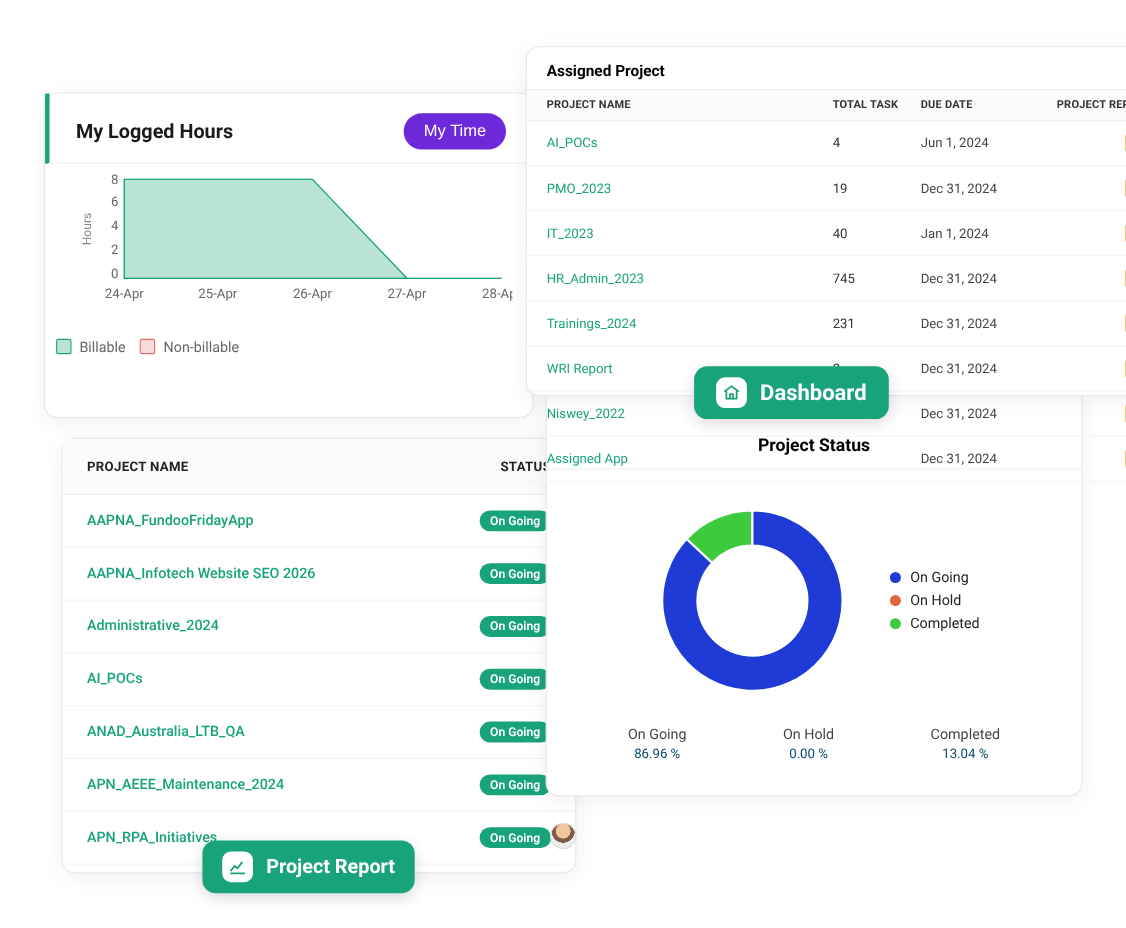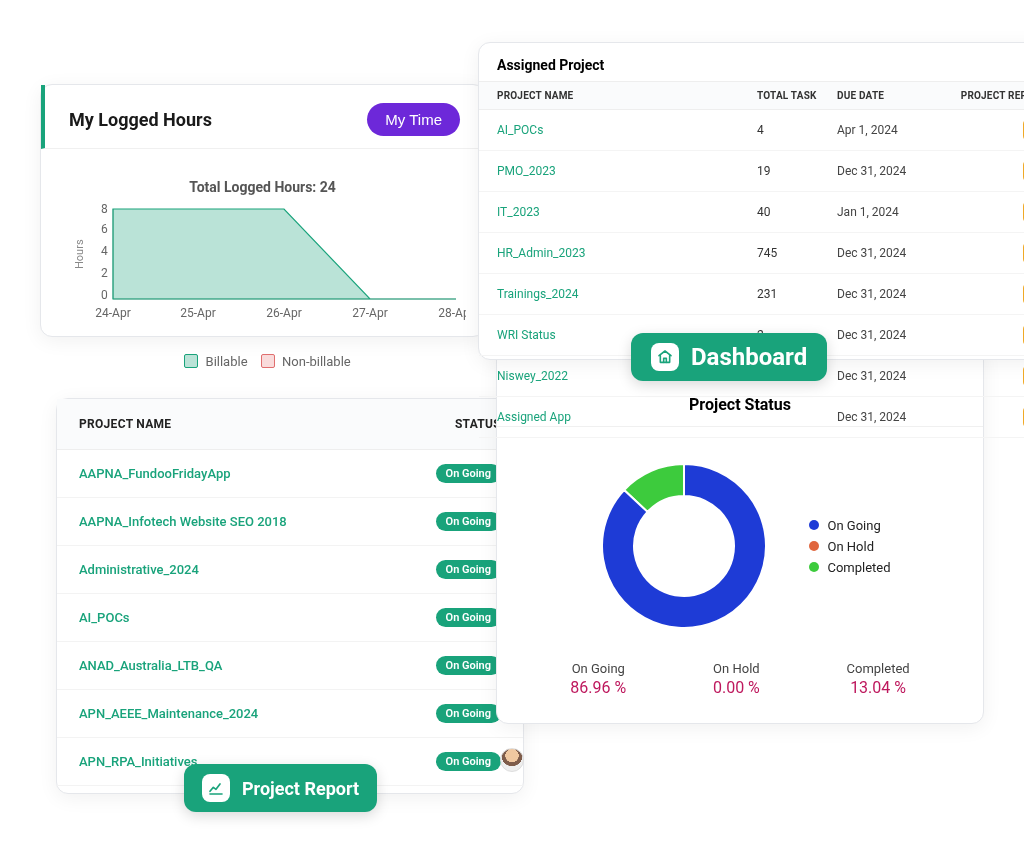--- a/index.html
+++ b/index.html
@@ -12,38 +12,38 @@
     overflow: hidden;
   }
   .card {
     position: absolute;
     background: #fff;
     border: 1px solid #e5e7eb;
     border-radius: 12px;
     box-shadow: 0 4px 20px rgba(0,0,0,0.06);
   }
   
-  #logged-card { left: 40px; top: 84px; width: 445px; height: 253px; padding: 0; }
+  #logged-card { left: 40px; top: 84px; width: 445px; height: 296px; padding: 0; }
   #logged-card .lh-header {
     display: flex; justify-content: space-between; align-items: center;
     padding: 18px 24px 12px 24px;
     border-left: 4px solid #19a37b;
     border-bottom: 1px solid #f0f0f0;
     margin-bottom: 0;
   }
   #logged-card .lh-header h2 { font-size: 18px; font-weight: 700; color: #1a1a1a; }
   .btn-mytime {
     background: #6d28d9; color: #fff; border: none; border-radius: 20px;
     padding: 8px 18px; font-size: 15px; font-weight: 400; cursor: pointer;
   }
   .lh-summary {
     text-align: center; font-weight: 700; color: #555; font-size: 14px; padding: 30px 0 0 0;
   }
   .lh-chart-wrap { padding: 4px 20px 10px 30px; }
-  .lh-legend { text-align: center; padding: 6px 0 10px 0; font-size: 13px; color: #666; }
+  .lh-legend { text-align: left; padding: 6px 0 10px 0; font-size: 13px; color: #666; }
   .lh-legend .sw { display:inline-block; width:14px; height:14px; vertical-align:-2px; border-radius:2px; margin:0 4px 0 10px; }
   .sw-bill { background: rgba(25,163,123,0.30); border:1px solid #19a37b; }
   .sw-nonbill { background: rgba(231,110,110,0.25); border:1px solid #e06e6e; }
   .axis-tick { fill:#666; font-size:12px; }
   .rot-label { fill:#888; font-size:11px; }
 
   
   #report-card { left: 56px; top: 398px; width: 468px; height: 396px; }
   .tbl-head-row {
     display:flex; justify-content:space-between; align-items:center;
@@ -97,49 +97,48 @@
     justify-self:end; width:24px; height:22px; background:#f0a926; border-radius:5px;
     display:flex; align-items:center; justify-content:center; cursor:pointer;
   }
   .eye-btn svg { width:13px; height:13px; }
 
   
   #dash-pill {
     position:absolute; left:631px; top:333px;
     background:#19a37b; color:#fff; border-radius:12px;
     padding:10px 20px; display:flex; align-items:center; gap:12px;
-    font-weight:700; font-size:24px; box-shadow:0 4px 14px rgba(0,0,0,.15);
+    font-weight:700; font-size:20px; box-shadow:0 4px 14px rgba(0,0,0,.15);
     z-index:40;
   }
 
   
   #status-card { left:496px; top:346px; width:488px; height: 378px; z-index:10; }
   #status-card h3 { text-align:center; font-size:16px; font-weight:700; padding:48px 0 12px; border-bottom:1px solid #f0f0f0; }
   .status-body { display:flex; align-items:center; justify-content:center; gap:30px; padding:24px 20px 8px; }
   .donut-wrap { position:relative; width:190px; height:190px; }
   .donut-legend { font-size:13px; color:#222; }
   .donut-legend div { margin:6px 0; display:flex; align-items:center; gap:8px; }
   .dot { width:10px; height:10px; border-radius:50%; display:inline-block; }
   .status-footer {
     display:flex; justify-content:space-around;
     padding:12px 30px 22px;
   }
   .status-footer .cell { text-align:center; }
   .status-footer .lbl { font-size:13px; color:#444; }
-  .status-footer .val { font-size:16px; font-weight:400; color:#be185d; margin-top:2px; }
+  .status-footer .val { font-size:12px; font-weight:400; color:#0c4a6e; margin-top:2px; }
 </style>
 </head>
 <body>
 
 <div id="logged-card" class="card">
   <div class="lh-header">
     <h2>My Logged Hours</h2>
     <button class="btn-mytime">My Time</button>
   </div>
-  <div class="lh-summary">Total Logged Hours: 24</div>
   <div class="lh-chart-wrap">
     <svg width="395" height="135" viewBox="0 0 395 135">
 
       <text class="rot-label" transform="rotate(-90)" x="-70" y="12">Hours</text>
 
       <g>
         <text class="axis-tick" x="30" y="100">0</text>
         <text class="axis-tick" x="30" y="78">2</text>
         <text class="axis-tick" x="30" y="56">4</text>
         <text class="axis-tick" x="30" y="34">6</text>
@@ -172,21 +171,21 @@
   <div class="tbl-head-row">
     <span>PROJECT NAME</span>
     <span>STATUS</span>
   </div>
   <div id="report-rows">
       <div class="report-row">
         <span class="pname">AAPNA_FundooFridayApp</span>
         <span class="badge-ongoing">On Going</span>
       </div>
       <div class="report-row">
-        <span class="pname">AAPNA_Infotech Website SEO 2018</span>
+        <span class="pname">AAPNA_Infotech Website SEO 2026</span>
         <span class="badge-ongoing">On Going</span>
       </div>
       <div class="report-row">
         <span class="pname">Administrative_2024</span>
         <span class="badge-ongoing">On Going</span>
       </div>
       <div class="report-row">
         <span class="pname">AI_POCs</span>
         <span class="badge-ongoing">On Going</span>
       </div>
@@ -220,21 +219,21 @@
   <div class="ap-head">
     <div>PROJECT NAME</div>
     <div>TOTAL TASK</div>
     <div>DUE DATE</div>
     <div>PROJECT REPORT</div>
   </div>
   <div id="assigned-rows">
       <div class="ap-row">
         <span class="plink">AI_POCs</span>
         <span class="cnt">4</span>
-        <span class="dued">Apr 1, 2024</span>
+        <span class="dued">Jun 1, 2024</span>
         <span class="eye-btn">
           <svg viewBox="0 0 24 24" fill="none" stroke="#fff" stroke-width="2" stroke-linecap="round" stroke-linejoin="round">
             <path d="M1 12s4-7 11-7 11 7 11 7-4 7-11 7S1 12 1 12z"></path>
             <circle cx="12" cy="12" r="3"></circle>
           </svg>
         </span>
       </div>
       <div class="ap-row">
         <span class="plink">PMO_2023</span>
         <span class="cnt">19</span>
@@ -273,21 +272,21 @@
         <span class="cnt">231</span>
         <span class="dued">Dec 31, 2024</span>
         <span class="eye-btn">
           <svg viewBox="0 0 24 24" fill="none" stroke="#fff" stroke-width="2" stroke-linecap="round" stroke-linejoin="round">
             <path d="M1 12s4-7 11-7 11 7 11 7-4 7-11 7S1 12 1 12z"></path>
             <circle cx="12" cy="12" r="3"></circle>
           </svg>
         </span>
       </div>
       <div class="ap-row">
-        <span class="plink">WRI Status</span>
+        <span class="plink">WRI Report</span>
         <span class="cnt">2</span>
         <span class="dued">Dec 31, 2024</span>
         <span class="eye-btn">
           <svg viewBox="0 0 24 24" fill="none" stroke="#fff" stroke-width="2" stroke-linecap="round" stroke-linejoin="round">
             <path d="M1 12s4-7 11-7 11 7 11 7-4 7-11 7S1 12 1 12z"></path>
             <circle cx="12" cy="12" r="3"></circle>
           </svg>
         </span>
       </div>
       <div class="ap-row">

